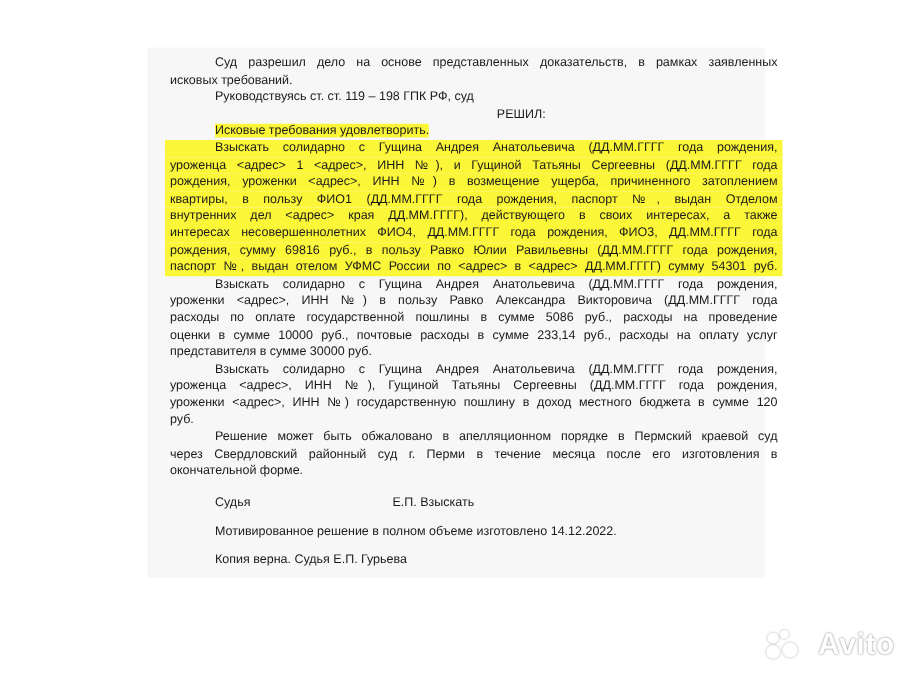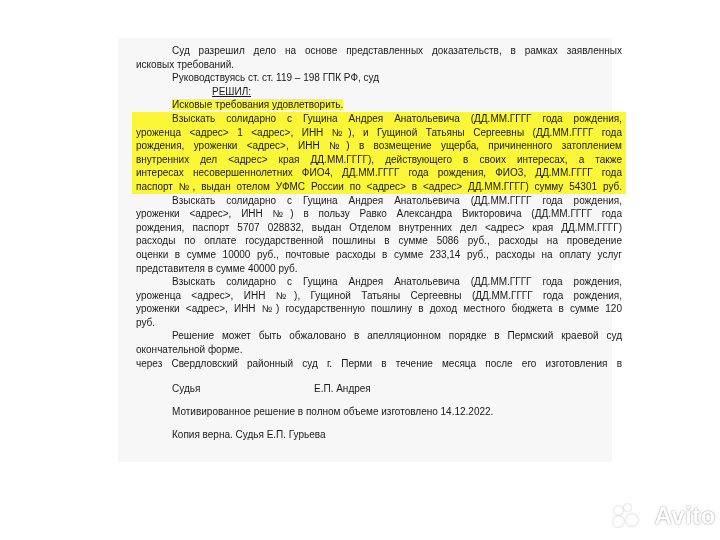--- a/index.html
+++ b/index.html
@@ -37,21 +37,21 @@
       white-space: nowrap;
       padding-left: 4px;
       padding-right: 4px;
       box-sizing: border-box;
     }
     .line.justify {
       text-align: justify;
       text-align-last: justify;
     }
     .line.indent { padding-left: 40px; }
-    .line.center { text-align: left; padding-left: 80px; text-decoration: underline; }
+    .line.center { text-align: center; padding-left: 80px; }
     .hl {
       background: #fbf638;
     }
     .gap { height: 9px; }
     .gap-lg { height: 12px; }
     .sig-row { position: relative; height: 14px; }
     .sig-row .left { position: absolute; left: 40px; top: 0; }
     .sig-row .right { position: absolute; left: 182px; top: 0; }
     .plain { padding-left: 40px; }
 
@@ -90,45 +90,46 @@
 
     <div class="line justify indent">Суд разрешил дело на основе представленных доказательств, в рамках заявленных</div>
     <div class="line">исковых требований.</div>
     <div class="line indent">Руководствуясь ст. ст. 119 – 198 ГПК РФ, суд</div>
     <div class="line center">РЕШИЛ:</div>
 
     <div class="line indent"><span class="hl">Исковые требования удовлетворить.</span></div>
     <div class="line justify indent hl">Взыскать солидарно с Гущина Андрея Анатольевича (ДД.ММ.ГГГГ года рождения,</div>
     <div class="line justify hl">уроженца &lt;адрес&gt; 1 &lt;адрес&gt;, ИНН №), и Гущиной Татьяны Сергеевны (ДД.ММ.ГГГГ года</div>
     <div class="line justify hl">рождения, уроженки &lt;адрес&gt;, ИНН №) в возмещение ущерба, причиненного затоплением</div>
+    <div class="line justify hl">квартиры, в пользу ФИО1 (ДД.ММ.ГГГГ года рождения, паспорт №, выдан Отделом</div>
     <div class="line justify hl">внутренних дел &lt;адрес&gt; края ДД.ММ.ГГГГ), действующего в своих интересах, а также</div>
     <div class="line justify hl">интересах несовершеннолетних ФИО4, ДД.ММ.ГГГГ года рождения, ФИО3, ДД.ММ.ГГГГ года</div>
+    <div class="line justify hl">рождения, сумму 69816 руб., в пользу Равко Юлии Равильевны (ДД.ММ.ГГГГ года рождения,</div>
     <div class="line justify hl">паспорт №, выдан отелом УФМС России по &lt;адрес&gt; в &lt;адрес&gt; ДД.ММ.ГГГГ) сумму 54301 руб.</div>
 
     <div class="line justify indent">Взыскать солидарно с Гущина Андрея Анатольевича (ДД.ММ.ГГГГ года рождения,</div>
     <div class="line justify">уроженки &lt;адрес&gt;, ИНН №) в пользу Равко Александра Викторовича (ДД.ММ.ГГГГ года</div>
-    <div class="line justify">рождения, паспорт 5707 028832, выдан Отделом внутренних дел &lt;адрес&gt; края ДД.ММ.ГГГГ)</div>
     <div class="line justify">расходы по оплате государственной пошлины в сумме 5086 руб., расходы на проведение</div>
     <div class="line justify">оценки в сумме 10000 руб., почтовые расходы в сумме 233,14 руб., расходы на оплату услуг</div>
-    <div class="line">представителя в сумме 40000 руб.</div>
+    <div class="line">представителя в сумме 30000 руб.</div>
 
     <div class="line justify indent">Взыскать солидарно с Гущина Андрея Анатольевича (ДД.ММ.ГГГГ года рождения,</div>
     <div class="line justify">уроженца &lt;адрес&gt;, ИНН №), Гущиной Татьяны Сергеевны (ДД.ММ.ГГГГ года рождения,</div>
     <div class="line justify">уроженки &lt;адрес&gt;, ИНН №) государственную пошлину в доход местного бюджета в сумме 120</div>
     <div class="line">руб.</div>
 
     <div class="line justify indent">Решение может быть обжаловано в апелляционном порядке в Пермский краевой суд</div>
+    <div class="line justify">через Свердловский районный суд г. Перми в течение месяца после его изготовления в</div>
     <div class="line">окончательной форме.</div>
-    <div class="line justify">через Свердловский районный суд г. Перми в течение месяца после его изготовления в</div>
 
     <div class="gap-lg"></div>
 
     <div class="sig-row">
       <span class="left">Судья</span>
-      <span class="right">Е.П. Андрея</span>
+      <span class="right">Е.П. Взыскать</span>
     </div>
 
     <div class="gap"></div>
     <div class="line plain">Мотивированное решение в полном объеме изготовлено 14.12.2022.</div>
 
     <div class="gap"></div>
     <div class="line plain">Копия верна. Судья Е.П. Гурьева</div>
   </div>
 </div>
 

